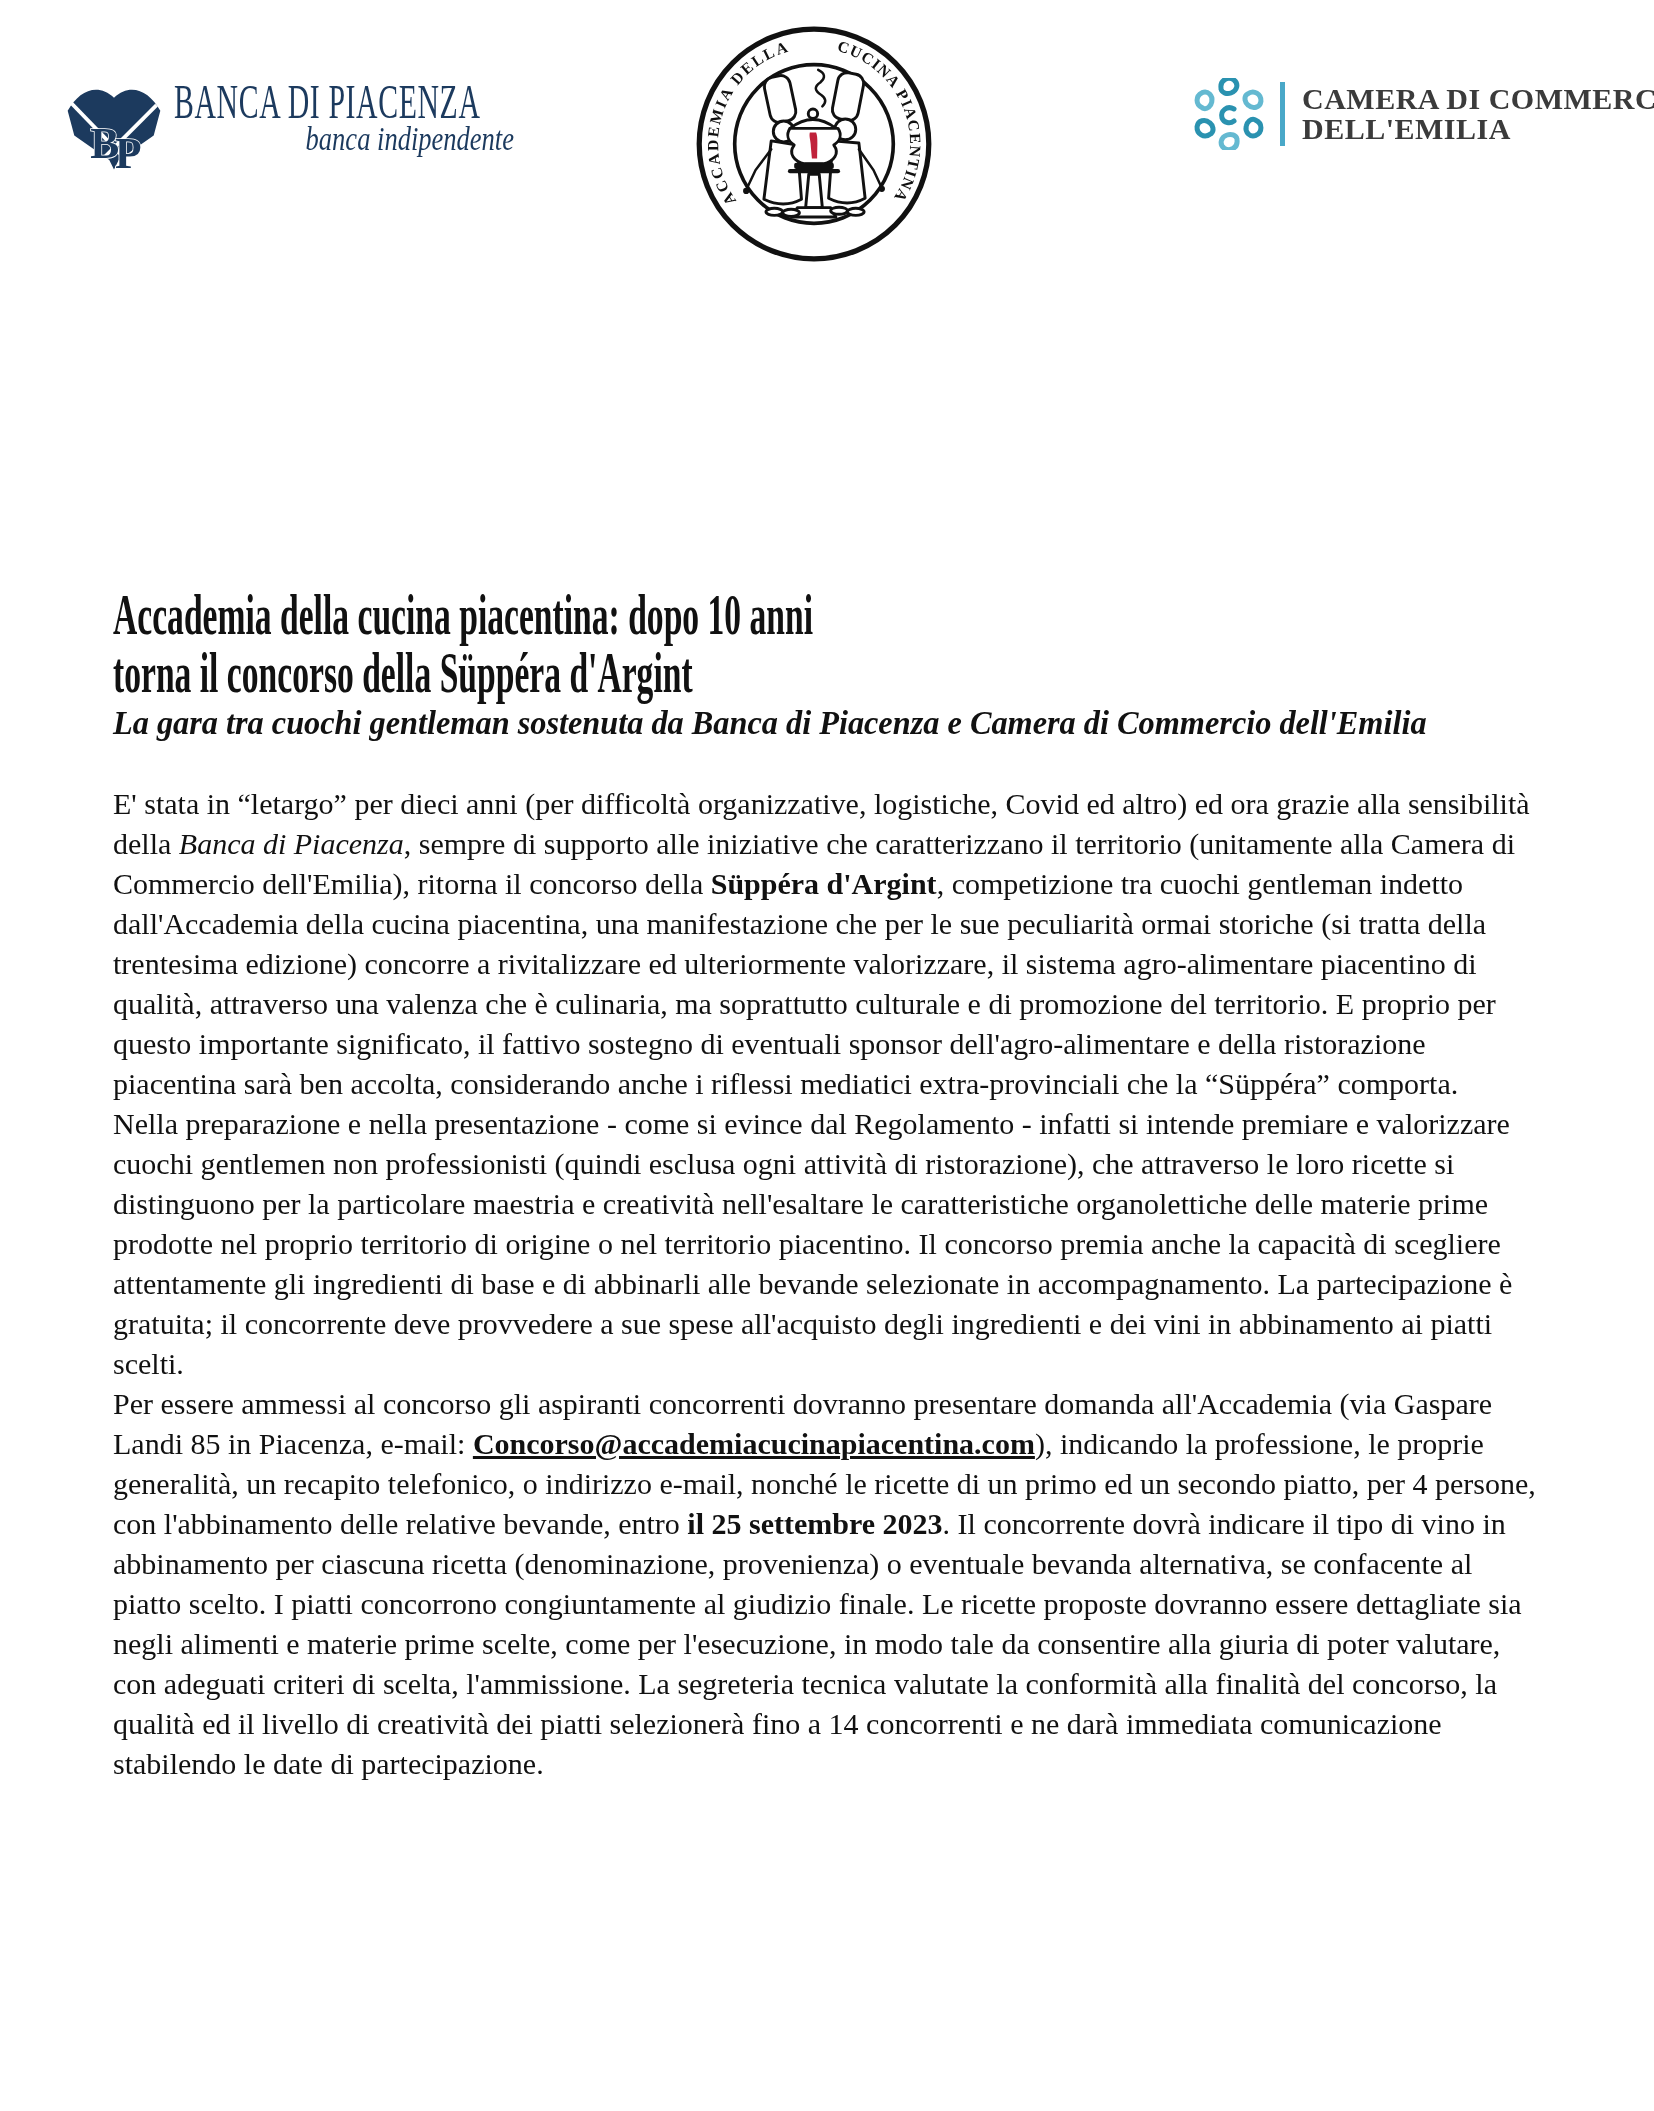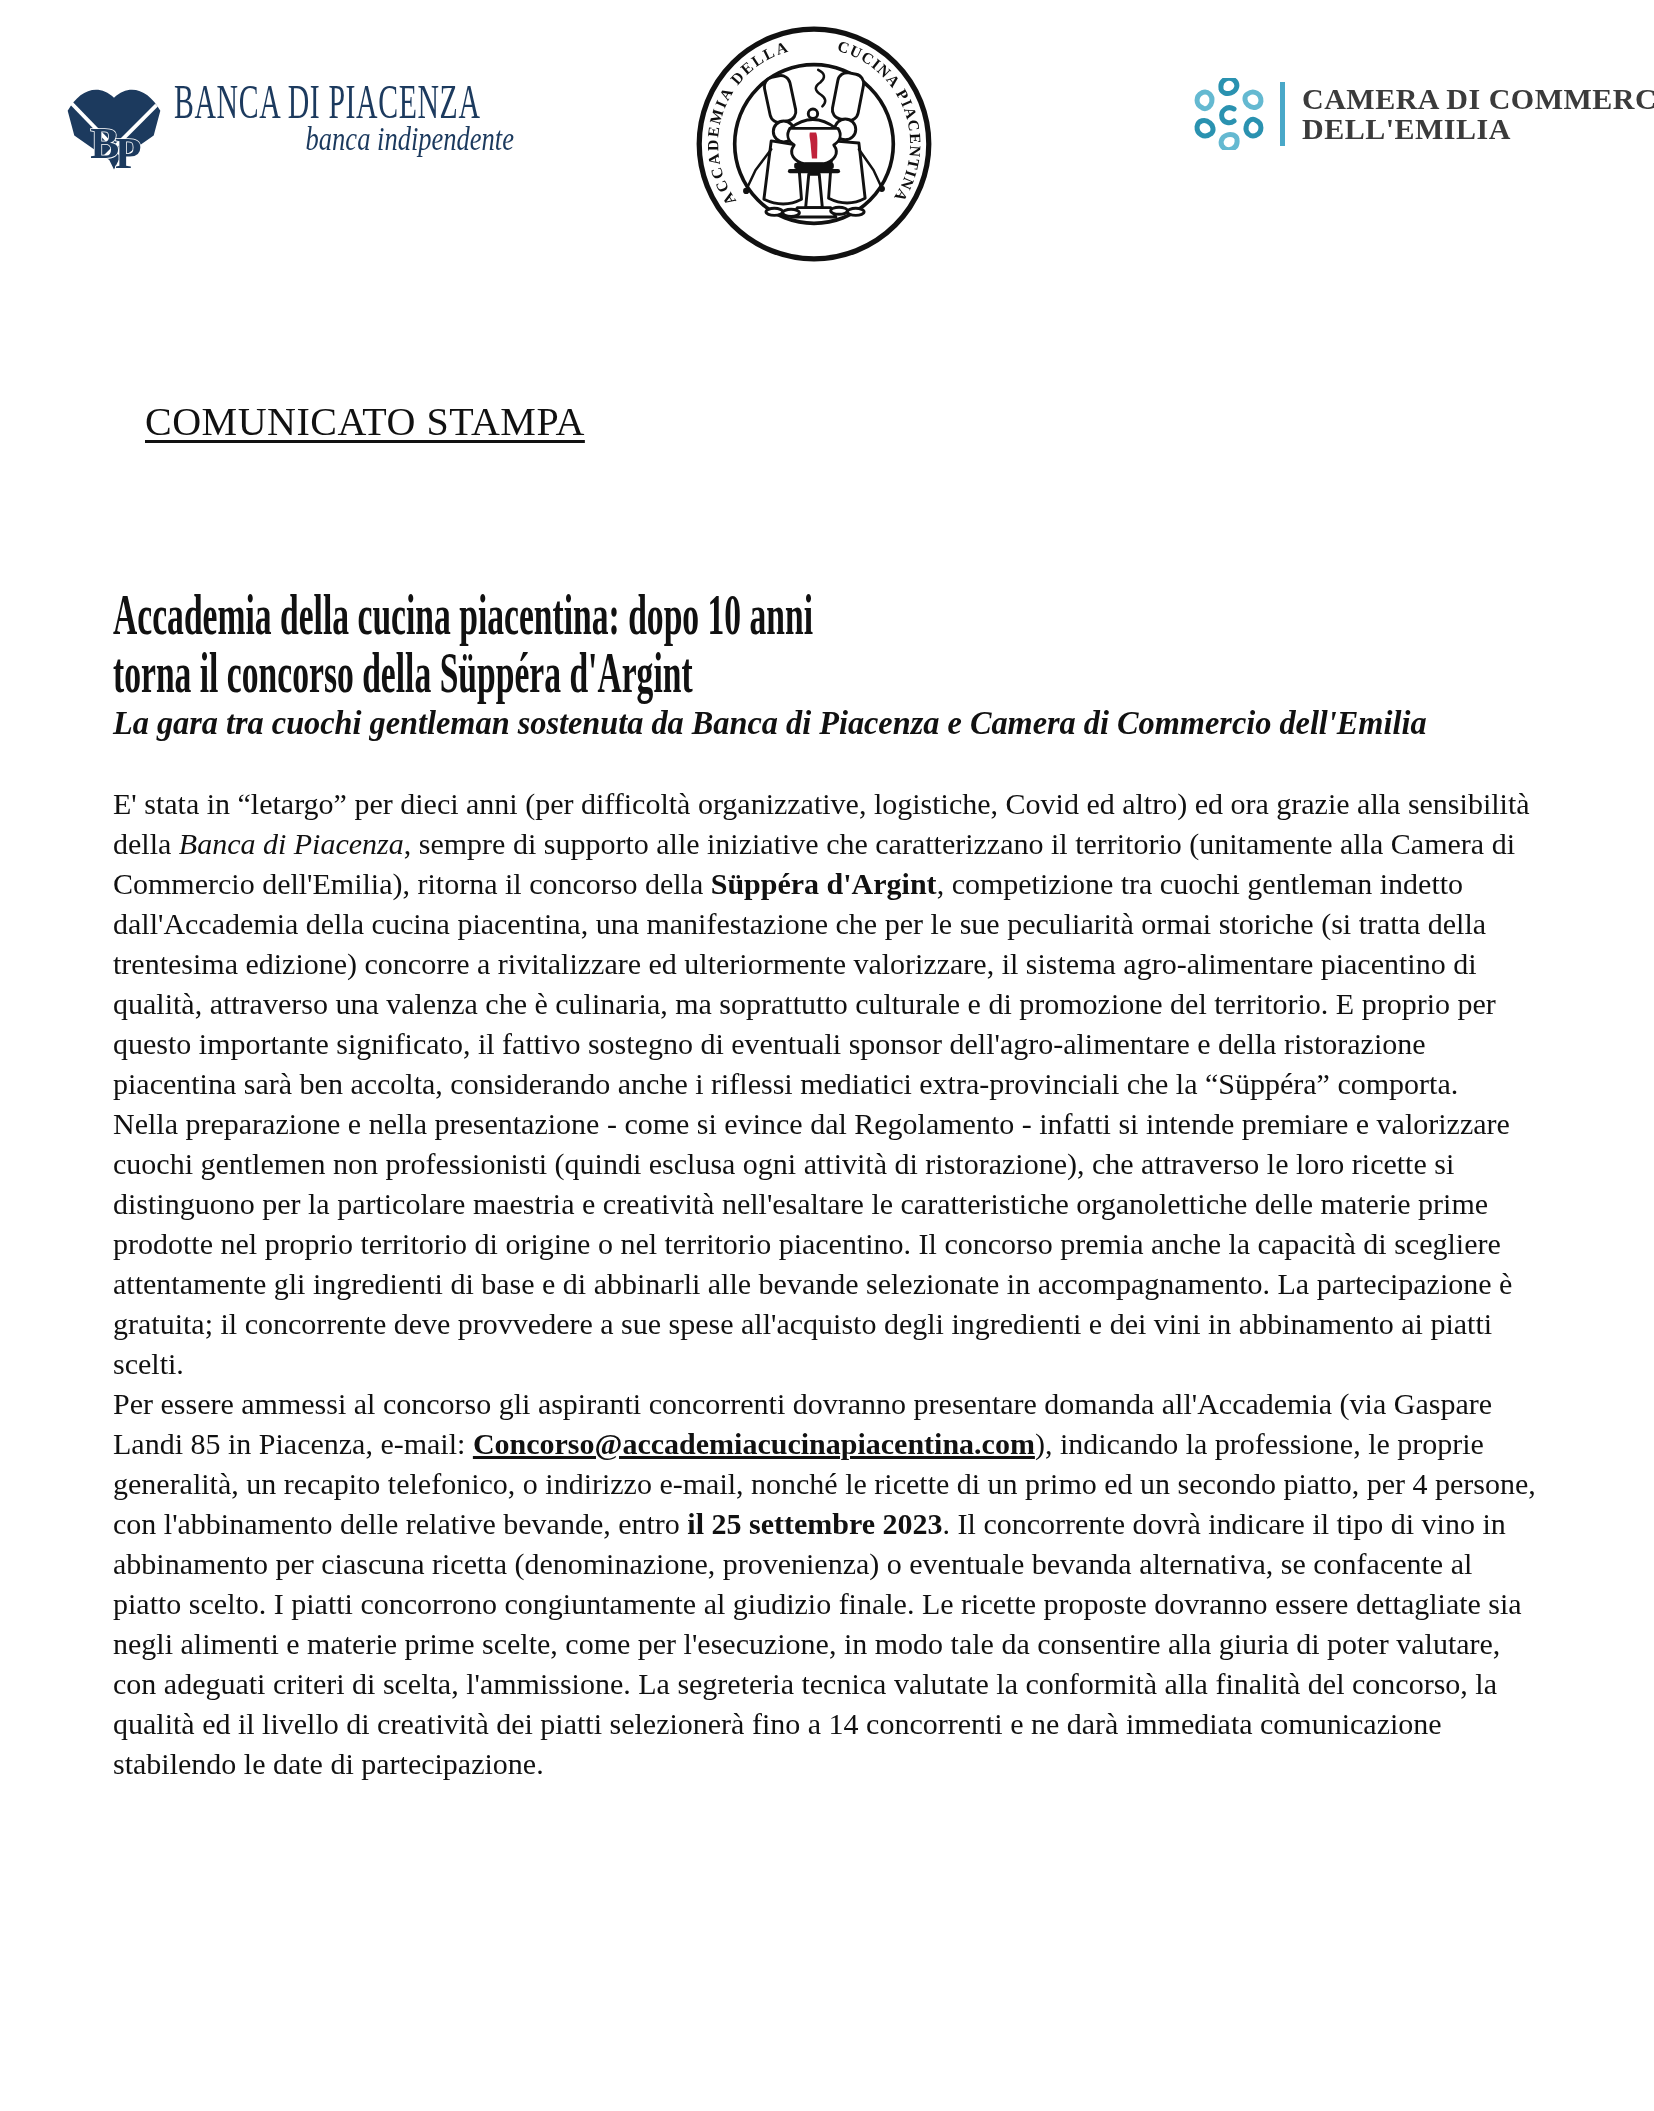--- a/index.html
+++ b/index.html
@@ -166,21 +166,20 @@
         <path class="curlA" d="M5,-5 C-2,-9 -9,-3 -7,4 C-5,9 1,10 5,7"></path>
       </g>
     </svg>
     <div class="camera-divider"></div>
     <div class="camera-text">
       <div>CAMERA DI COMMERCIO</div>
       <div>DELL'EMILIA</div>
     </div>
   </div>
 
-  <div class="kicker">COMUNICATO STAMPA</div>
 
   <h1 class="doc-title">
     <span>Accademia della cucina piacentina: dopo 10 anni</span><br>
     <span>torna il concorso della Süppéra d'Argint</span>
   </h1>
 
   <div class="doc-subtitle">La gara tra cuochi gentleman sostenuta da Banca di Piacenza e Camera di Commercio dell'Emilia</div>
 
   <div class="doc-body" id="body-paragraphs">
       <p><span class="seg-regular">E' stata in “letargo” per dieci anni (per difficoltà organizzative, logistiche, Covid ed altro) ed ora grazie alla sensibilità della </span><span class="seg-italic">Banca di Piacenza</span><span class="seg-regular">, sempre di supporto alle iniziative che caratterizzano il territorio (unitamente alla Camera di Commercio dell'Emilia), ritorna il concorso della </span><span class="seg-bold">Süppéra d'Argint</span><span class="seg-regular">, competizione tra cuochi gentleman indetto dall'Accademia della cucina piacentina, una manifestazione che per le sue peculiarità ormai storiche (si tratta della trentesima edizione) concorre a rivitalizzare ed ulteriormente valorizzare, il sistema agro-alimentare piacentino di qualità, attraverso una valenza che è culinaria, ma soprattutto culturale e di promozione del territorio. E proprio per questo importante significato, il fattivo sostegno di eventuali sponsor dell'agro-alimentare e della ristorazione piacentina sarà ben accolta, considerando anche i riflessi mediatici extra-provinciali che la “Süppéra” comporta.</span></p>

